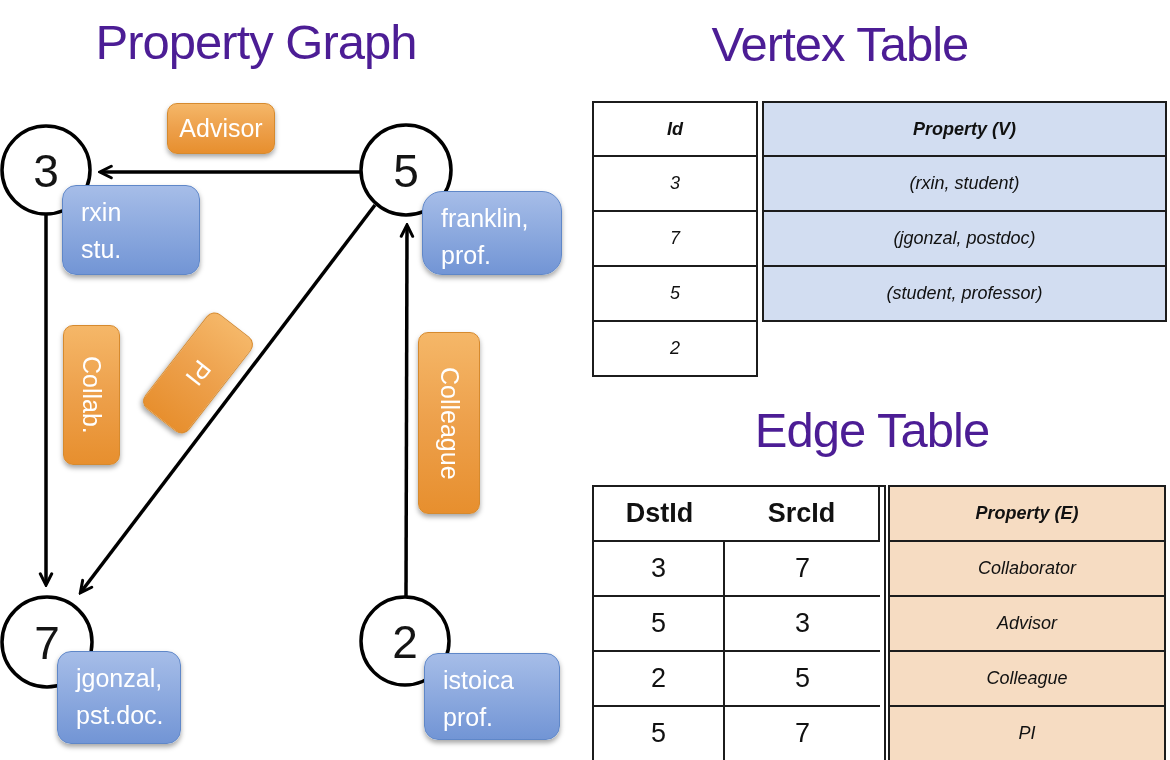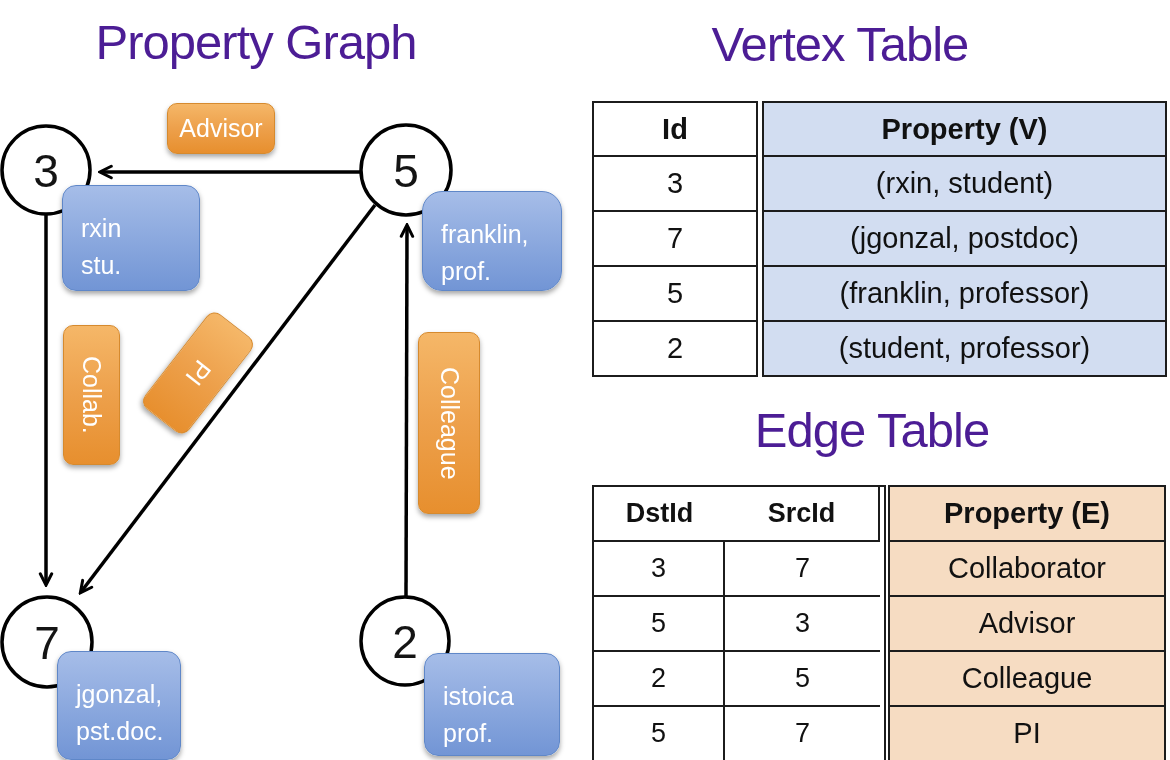--- a/index.html
+++ b/index.html
@@ -14,37 +14,38 @@
   
   #graph-svg{position:absolute;left:0;top:0;}
   .node-circle{fill:#fff;stroke:#000;stroke-width:3.5;}
   .edge-line{stroke:var(--line-color,#000);stroke-width:3.5;fill:none;}
   .node-id{font-size:46px;fill:#141414;text-anchor:middle;}
   .prop-box{
     position:absolute;border-radius:14px;color:#fff;
     background:linear-gradient(180deg,var(--blue-top,#a6bde8) 0%,var(--blue-bottom,#7295d5) 100%);
     border:1px solid var(--blue-border,#5f87c8);
     box-shadow:0 3px 5px rgba(0,0,0,.35);
-    font-size:25px;line-height:37px;padding:24px 0 0 18px;
+    font-size:25px;line-height:37px;padding:8px 0 0 18px;
     white-space:pre-line;
   }
   .edge-label{
     position:absolute;color:#fff;border-radius:10px;
     background:linear-gradient(180deg,var(--orange-top,#f5b768) 0%,var(--orange-mid,#eda04b) 50%,var(--orange-bottom,#e78f2e) 100%);
     border:1px solid var(--orange-border,#d68a2e);
     box-shadow:0 3px 5px rgba(0,0,0,.35);
     font-size:25px;display:flex;align-items:center;justify-content:center;
   }
   .edge-label.vertical{writing-mode:vertical-rl;text-orientation:mixed;}
   
   .tbl{position:absolute;border:2px solid #1c1c1c;background:#fff;}
   .tbl .row{
     height:53px;border-bottom:2px solid #1c1c1c;
     display:flex;align-items:center;justify-content:center;
-    font-size:29px;
+    font-size:18px;
+    font-style:italic;
   }
   .tbl .row:last-child{border-bottom:none;}
   .tbl .row.hdr{font-weight:bold;}
   .tbl.v-prop .row{background:var(--vertex-cell-bg,#d2ddf1);}
   .tbl.e-prop .row{background:var(--edge-cell-bg,#f6dcc2);}
   .grid2{display:grid;grid-template-columns:131px 155px;}
   .grid2 .cell{
     height:53px;border-bottom:2px solid #1c1c1c;
     display:flex;align-items:center;justify-content:center;font-size:27px;
   }
@@ -102,21 +103,20 @@
     <div class="row hdr" style="height:52px;">Id</div>
     <div class="row">3</div>
     <div class="row">7</div>
     <div class="row">5</div>
     <div class="row">2</div>
   </div>
   <div class="tbl v-prop" style="left:762px;top:101px;width:401px;">
     <div class="row hdr" style="height:52px;">Property (V)</div>
     <div class="row">(rxin, student)</div>
     <div class="row">(jgonzal, postdoc)</div>
-    <div class="row">(franklin, professor)</div>
     <div class="row">(student, professor)</div>
   </div>
 
   <div class="tbl" style="left:592px;top:485px;width:290px;">
     <div class="grid2">
       <div class="cell hdr">DstId</div>
       <div class="cell hdr c1">SrcId</div>
       <div class="cell c1">3</div>
       <div class="cell">7</div>
       <div class="cell c1">5</div>

